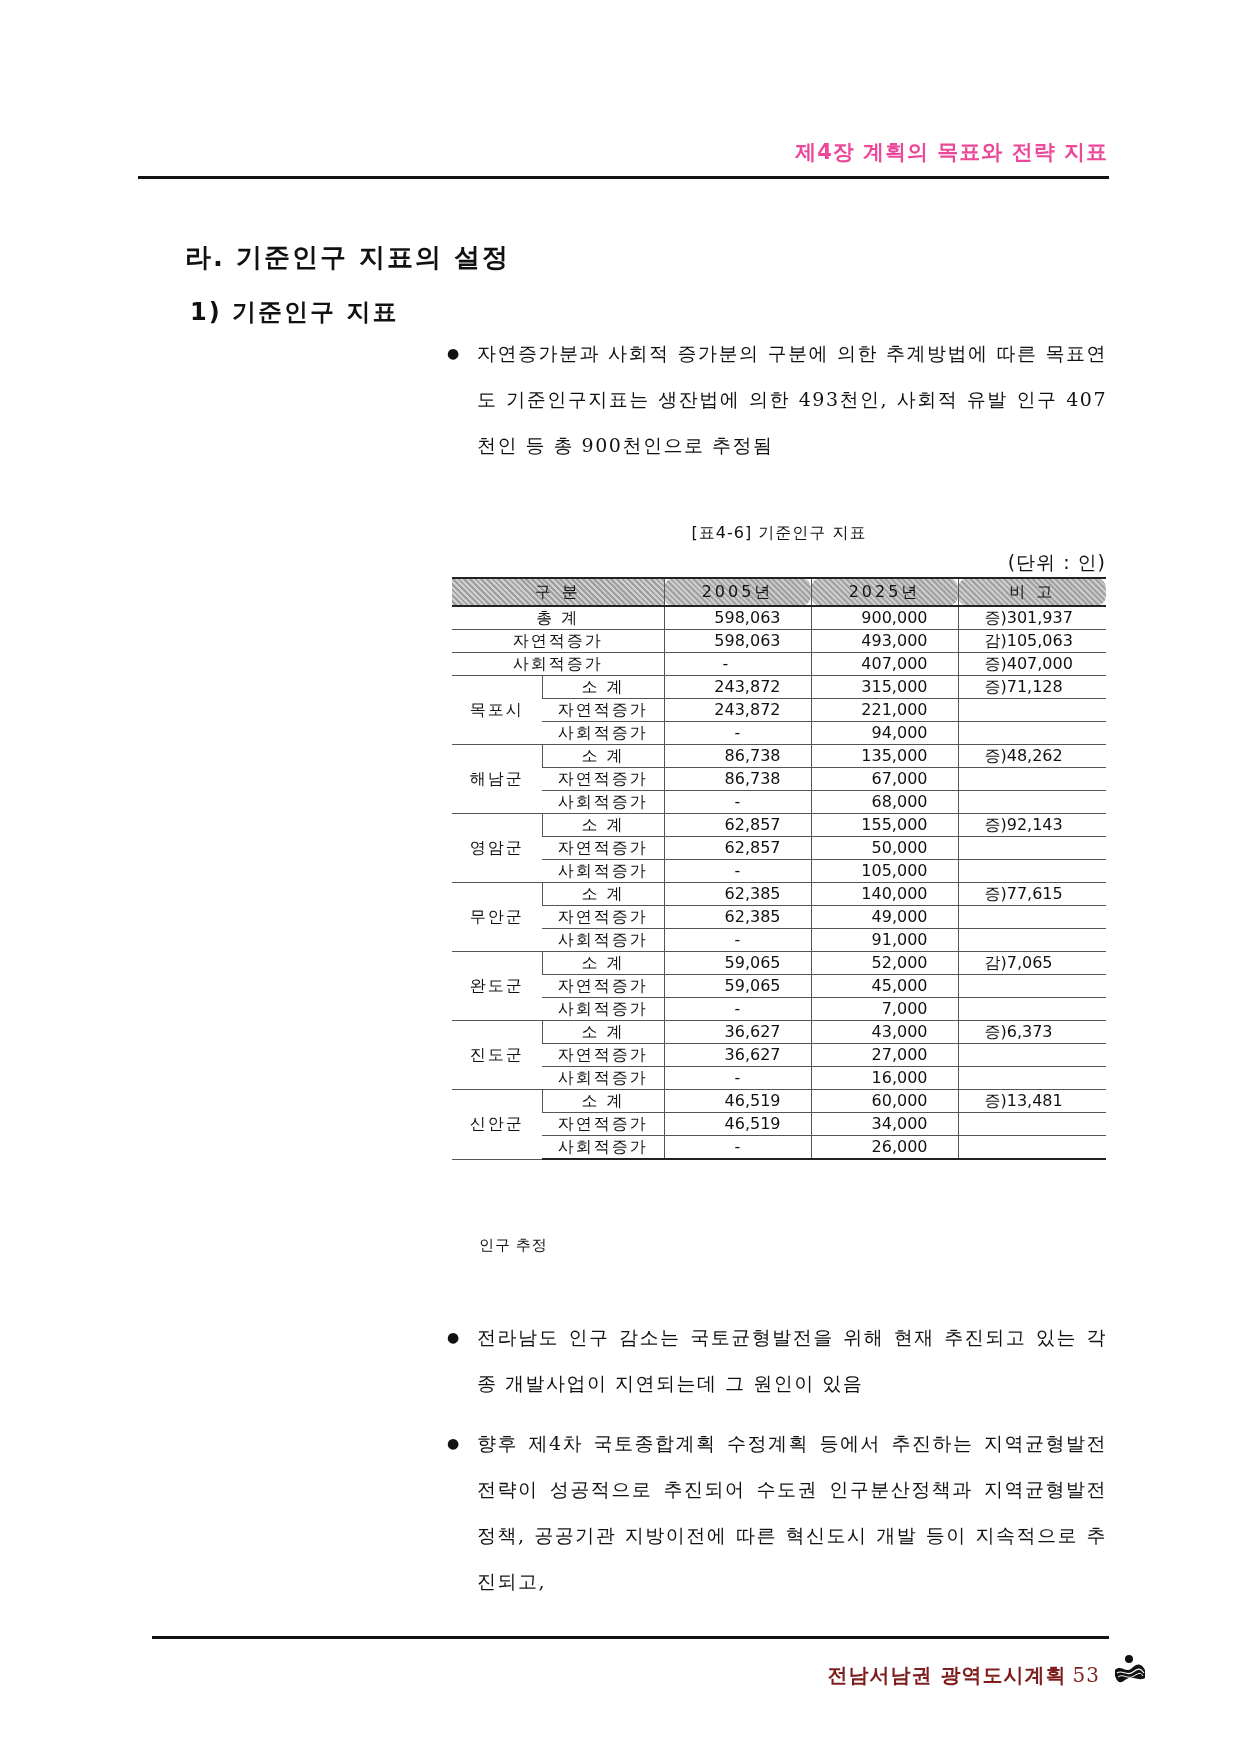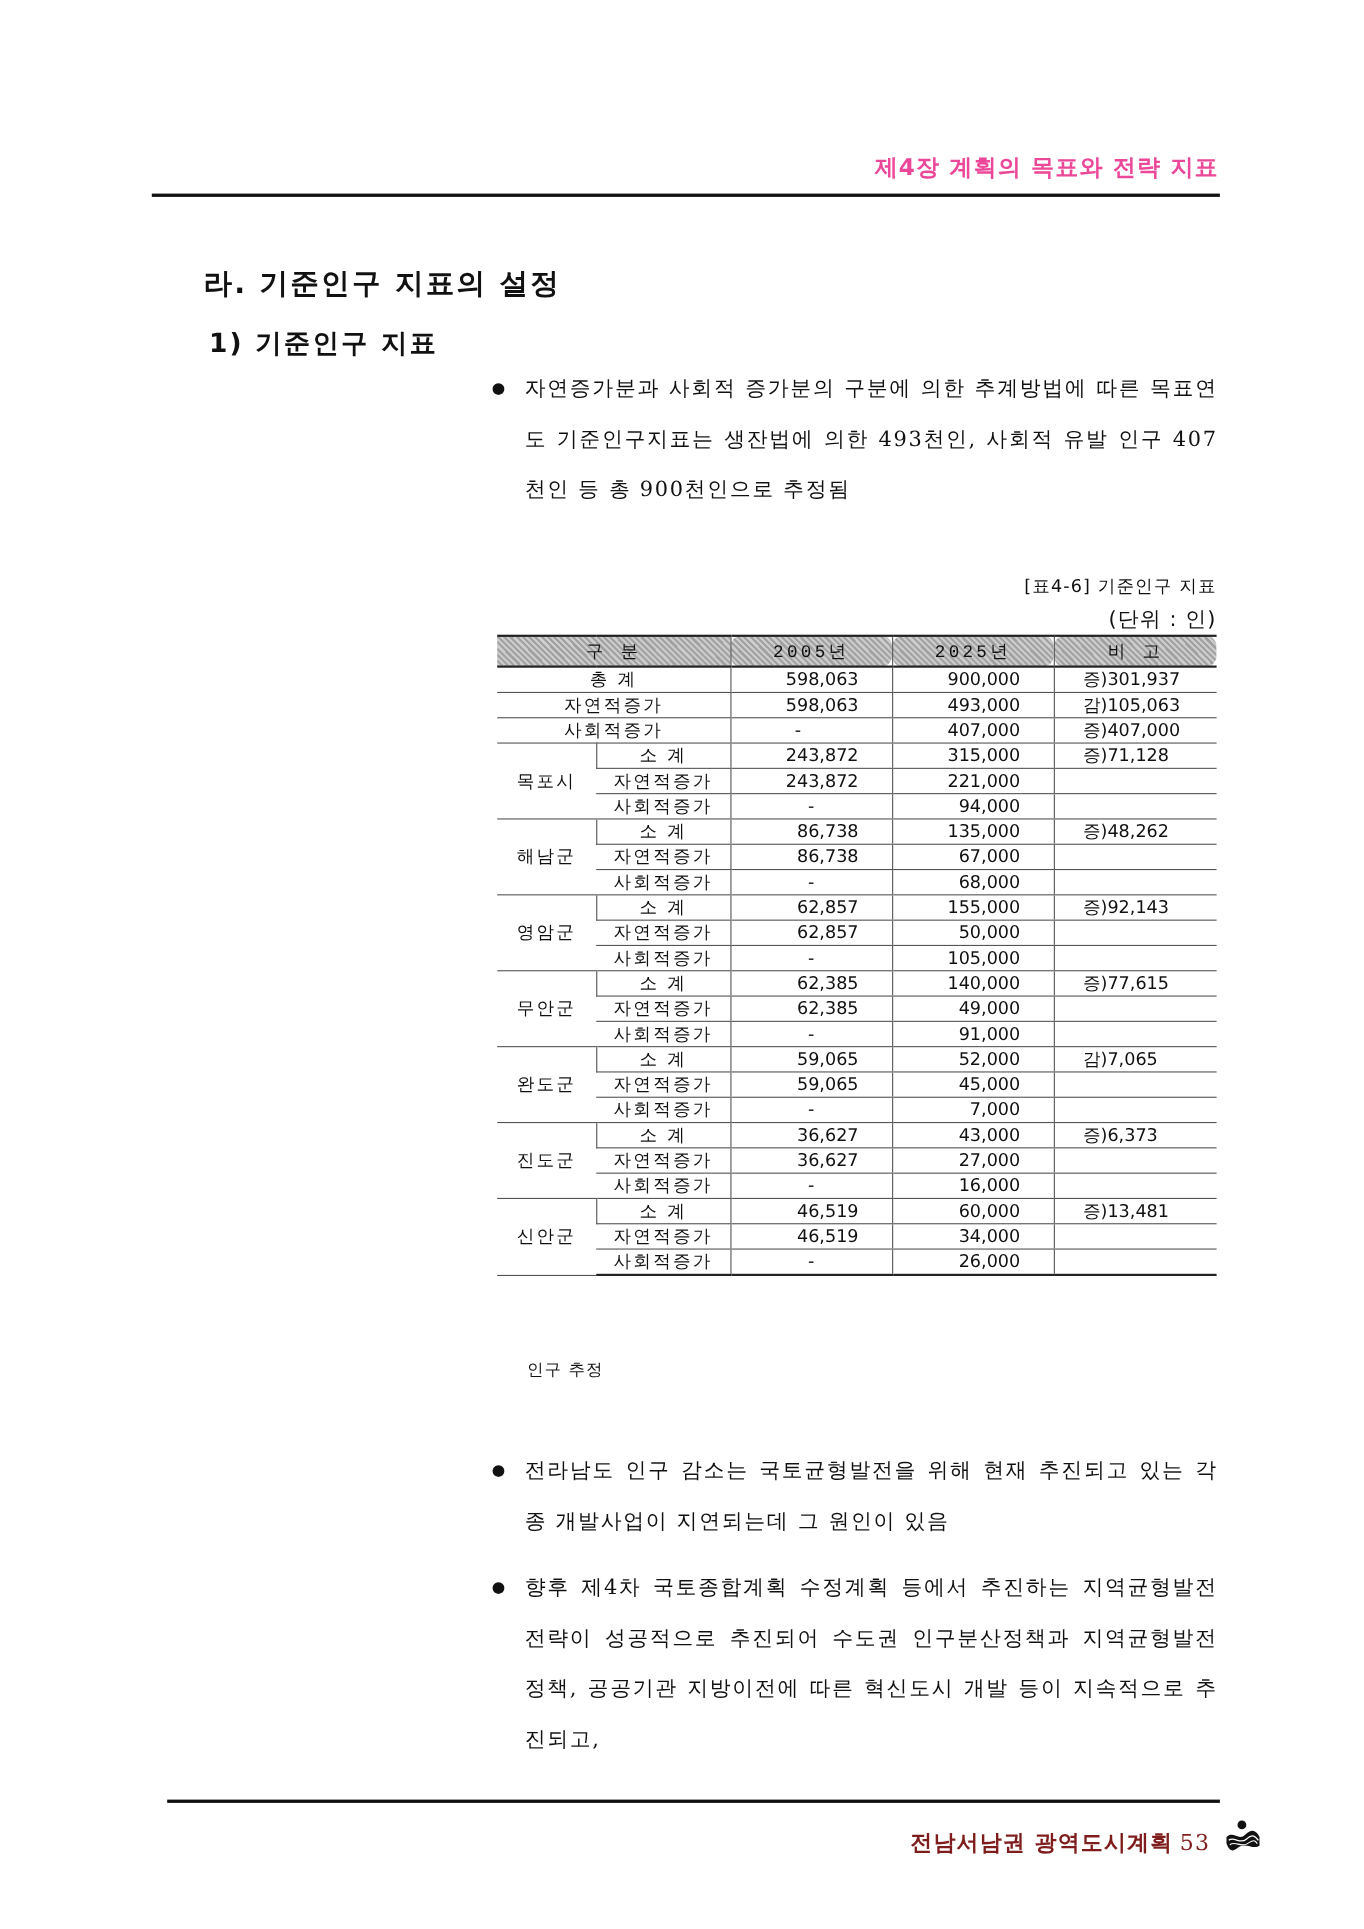--- a/index.html
+++ b/index.html
@@ -9,38 +9,38 @@
     .running-header { right: 132px; top: 138px; font-size: 21px; font-weight: bold; letter-spacing: 1px; color: #ec4899; }
     .header-rule { left: 138px; top: 176px; width: 971px; height: 3px; background: #111; }
     .section-title { left: 185px; top: 240px; font-size: 26px; font-weight: bold; letter-spacing: 2px; }
     .subsection-title { left: 190px; top: 296px; font-size: 24px; font-weight: bold; letter-spacing: 2px; }
     .para { left: 447px; width: 660px; font-size: 19px; line-height: 46px; letter-spacing: 1.5px; font-family: "DejaVu Serif", "Liberation Serif", serif; }
     .para .bullet { position: absolute; left: 0; top: 0; font-size: 14px; }
     .para .text { display: block; padding-left: 30px; text-align: justify; }
     .p1 { top: 330px; }
     .p2 { top: 1314px; }
     .p3 { top: 1420px; }
-    .caption { left: 452px; width: 654px; top: 523px; text-align: right; font-size: 16px; letter-spacing: 1px; }
+    .caption { left: 452px; width: 654px; top: 523px; text-align: center; font-size: 16px; letter-spacing: 1px; }
     .unit { right: 134px; top: 550px; font-size: 19px; letter-spacing: 1px; }
     table.data { position: absolute; left: 452px; top: 577px; width: 654px; border-collapse: collapse; font-size: 16px; }
     table.data th { height: 24px; background: #b5b5b5;
       background-image: repeating-linear-gradient(45deg, rgba(255,255,255,0.35) 0 2px, rgba(0,0,0,0.12) 2px 4px);
-      border-top: 2px solid #222; border-bottom: 2px solid #222; font-weight: normal; letter-spacing: 3px; font-family: Liberation Mono, monospace; }
+      border-top: 2px solid #222; border-bottom: 2px solid #222; font-weight: normal; letter-spacing: 3px; }
     table.data td { height: 22px; padding: 0 6px; border-bottom: 1px solid #555; border-left: 1px solid #555; line-height: 22px; }
     table.data td:first-child { border-left: none; }
     table.data th + th { border-left: 1px solid #555; border-radius: 10px; }
     table.data td.num { text-align: right; padding-right: 30px; }
     table.data td.num-c { text-align: center; }
     table.data td.label { text-align: center; letter-spacing: 2px; }
     table.data td.region { text-align: center; letter-spacing: 2px; }
     table.data tr:last-child td { border-bottom: 2px solid #222; }
     table.data td.remark { text-align: left; padding-left: 26px; }
     .col1 { width: 90px; } .col2 { width: 122px; } .col3 { width: 147px; } .col4 { width: 147px; } .col5 { width: 148px; }
     .note { left: 447px; top: 1233px; width: 660px; font-size: 15px; line-height: 25px; letter-spacing: 1px; }
-    .note .line2 { display: block; padding-left: 32px; }
+    .note .line2 { display: block; padding-left: 32px; font-family: Liberation Serif, serif; }
     .footer-rule { left: 152px; top: 1636px; width: 957px; height: 3px; background: #111; }
     .footer-text { right: 140px; top: 1662px; font-size: 20px; font-weight: bold; letter-spacing: 1px; color: #7f1d1d; }
     .footer-text .page { font-weight: normal; font-family: "DejaVu Serif", serif; margin-left: 6px; }
     .logo { left: 1112px; top: 1652px; width: 36px; height: 36px; }
   </style>
 </head>
 <body>
 
 <div class="abs running-header">제4장 계획의 목표와 전략 지표</div>
 <div class="abs header-rule"></div>

